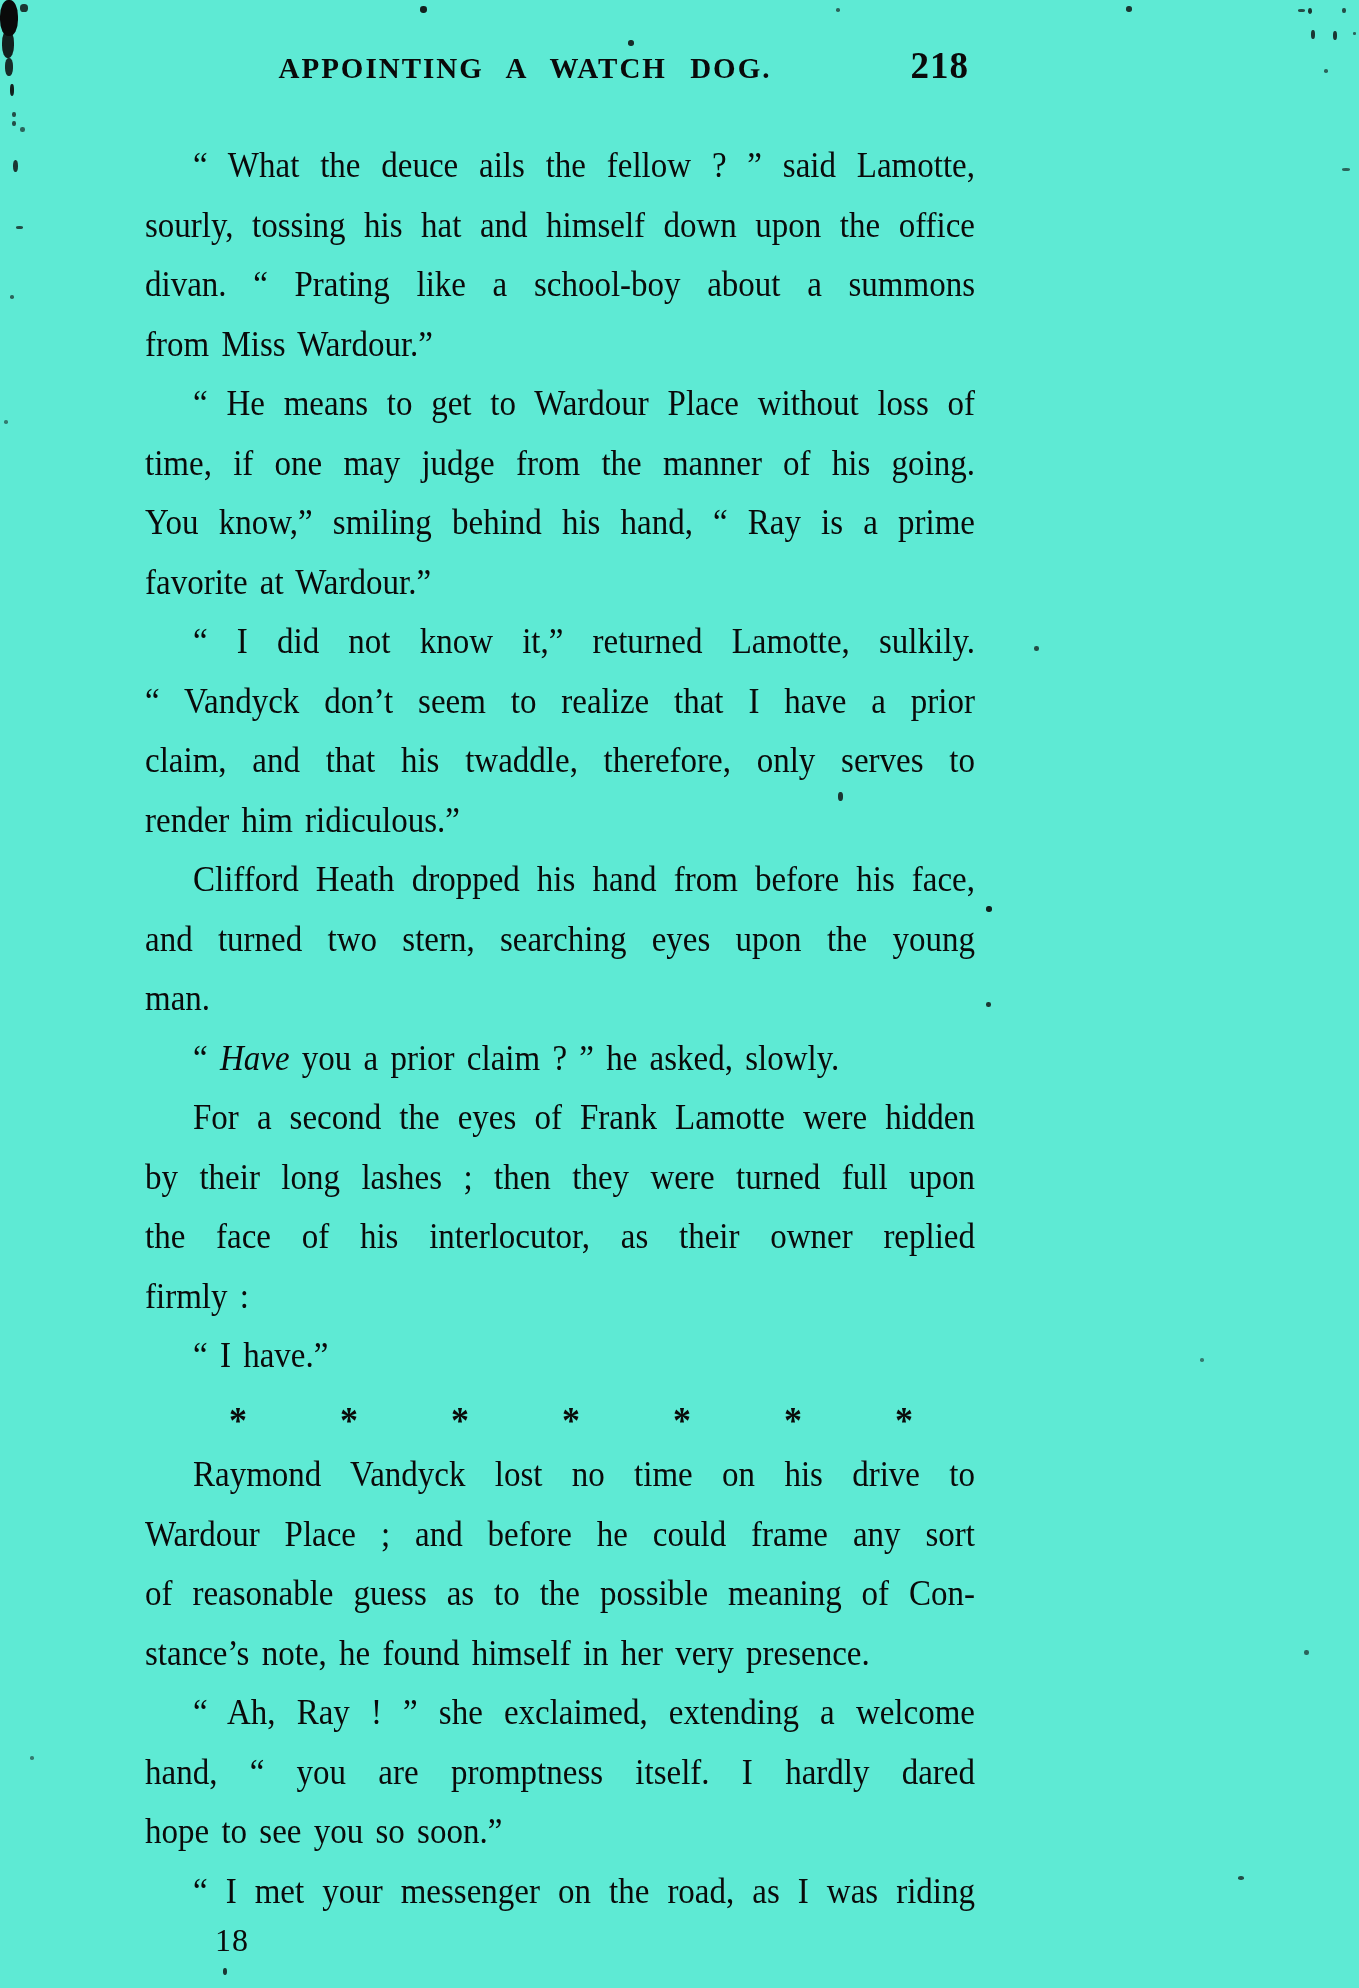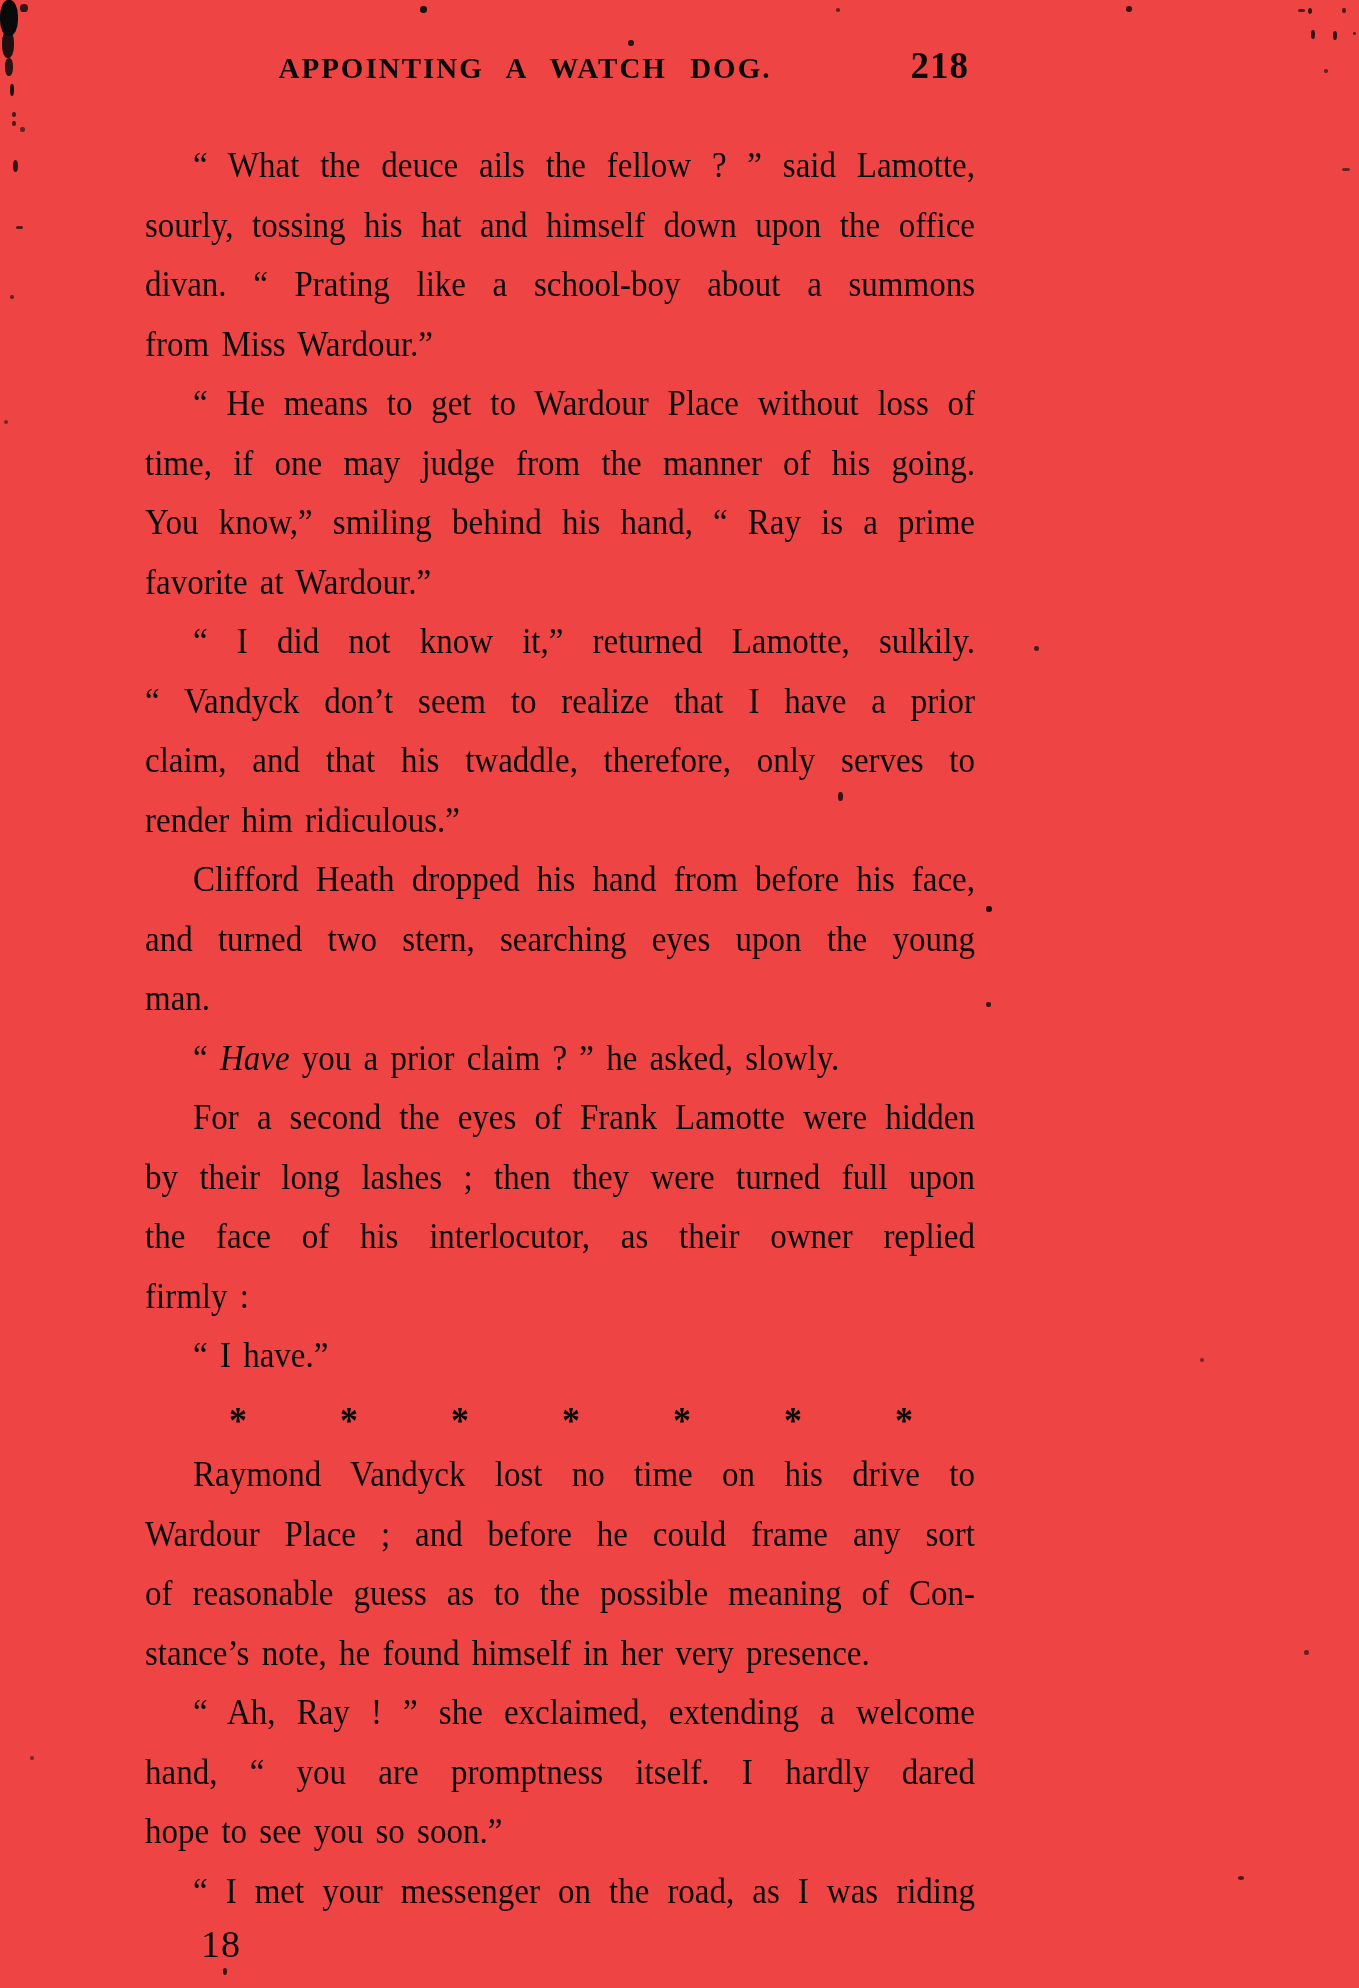--- a/index.html
+++ b/index.html
@@ -1,19 +1,19 @@
 <!DOCTYPE html>
 <html><head>
 <meta charset="utf-8">
 <style>
   html,body{margin:0;padding:0;background:#777;}
   .page{
     position:relative;
     width:1359px;height:1988px;
-    background:#ef4444;
+    background:#5eead4;
     overflow:hidden;
     font-family:"Liberation Serif", serif;
     color:#0a0a0a;
   }
   .page-header{
     position:absolute;left:145px;top:44px;width:830px;height:48px;
   }
   .running-title{
     position:absolute;left:0;right:70px;top:8px;
     text-align:center;
@@ -41,22 +41,22 @@
   .line.justify{text-align:justify;text-align-last:justify;}
   .line.indent{padding-left:48px;}
   .line em{font-style:italic;}
   .asterisk-row{
     display:flex;justify-content:space-between;
     padding:0 62px 0 84px;
     font-size:36px;font-weight:bold;
   }
   .asterisk-row span{position:relative;top:5px;}
   .signature-mark{
-    position:absolute;left:201px;top:1922px;
-    font-size:38px;letter-spacing:1px;
+    position:absolute;left:215px;top:1922px;
+    font-size:32px;letter-spacing:1px;
   }
   .artifact{
     position:absolute;background:#0a0a0a;border-radius:45%;
   }
 </style>
 </head>
 <body>
 
 <div class="page">
 

